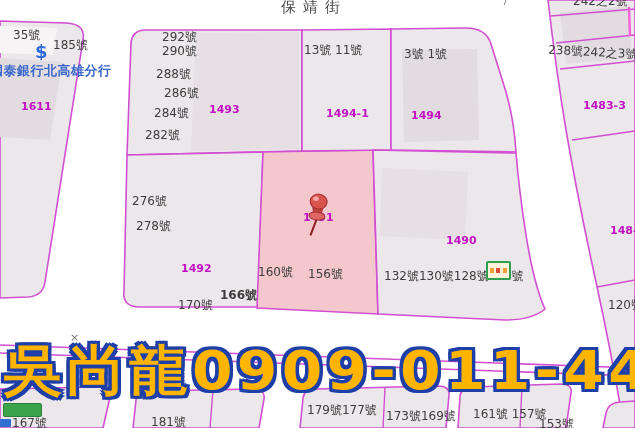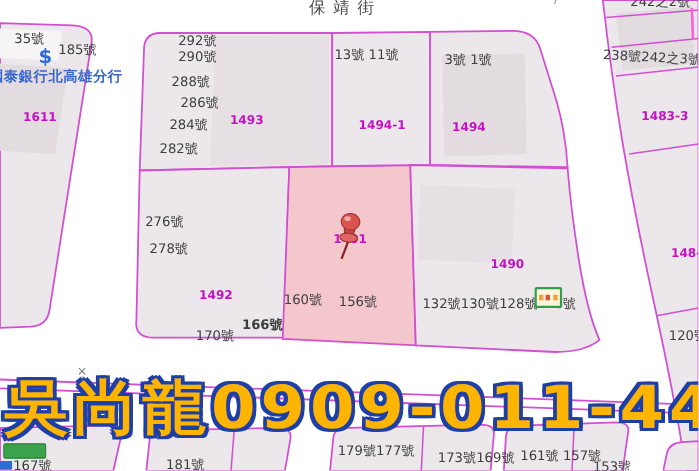--- a/index.html
+++ b/index.html
@@ -114,21 +114,21 @@
   <div class="lbl hn" style="left:132px;top:195px;">276號</div>
   <div class="lbl hn" style="left:258px;top:266px;">160號</div>
   <div class="lbl hn" style="left:308px;top:268px;">156號</div>
   <div class="lbl hn" style="left:178px;top:287px;margin-top:12px;">170號</div>
   <div class="lbl hn" style="left:220px;top:289px;font-weight:bold;">166號</div>
   <div class="lbl hn" style="left:384px;top:270px;">132號130號128號126號</div>
   <div class="lbl hn" style="left:608px;top:299px;">120號</div>
   <div class="lbl hn" style="left:12px;top:417px;">167號</div>
   <div class="lbl hn" style="left:151px;top:416px;">181號</div>
   <div class="lbl hn" style="left:307px;top:404px;">179號177號</div>
-  <div class="lbl hn" style="left:398px;top:410px;">173號169號</div>
+  <div class="lbl hn" style="left:386px;top:410px;">173號169號</div>
   <div class="lbl hn" style="left:473px;top:408px;">161號 157號</div>
   <div class="lbl hn" style="left:539px;top:418px;">153號</div>
 
   <svg class="pin" viewBox="0 0 28 46">
     <line x1="14" y1="28" x2="10" y2="44" stroke="#8a2020" stroke-width="2"></line>
     <path d="M9 16 L19 16 L17 25 L11 25 Z" fill="#c64545" stroke="#a23030" stroke-width="1"></path>
     <ellipse cx="14" cy="24" rx="8" ry="4" fill="#e06666" stroke="#a23030" stroke-width="1"></ellipse>
     <ellipse cx="14" cy="9.5" rx="8.5" ry="7.5" fill="#d9534f" stroke="#a23030" stroke-width="1"></ellipse>
     <ellipse cx="11" cy="7" rx="3" ry="2.2" fill="#f2a8a4"></ellipse>
   </svg>

